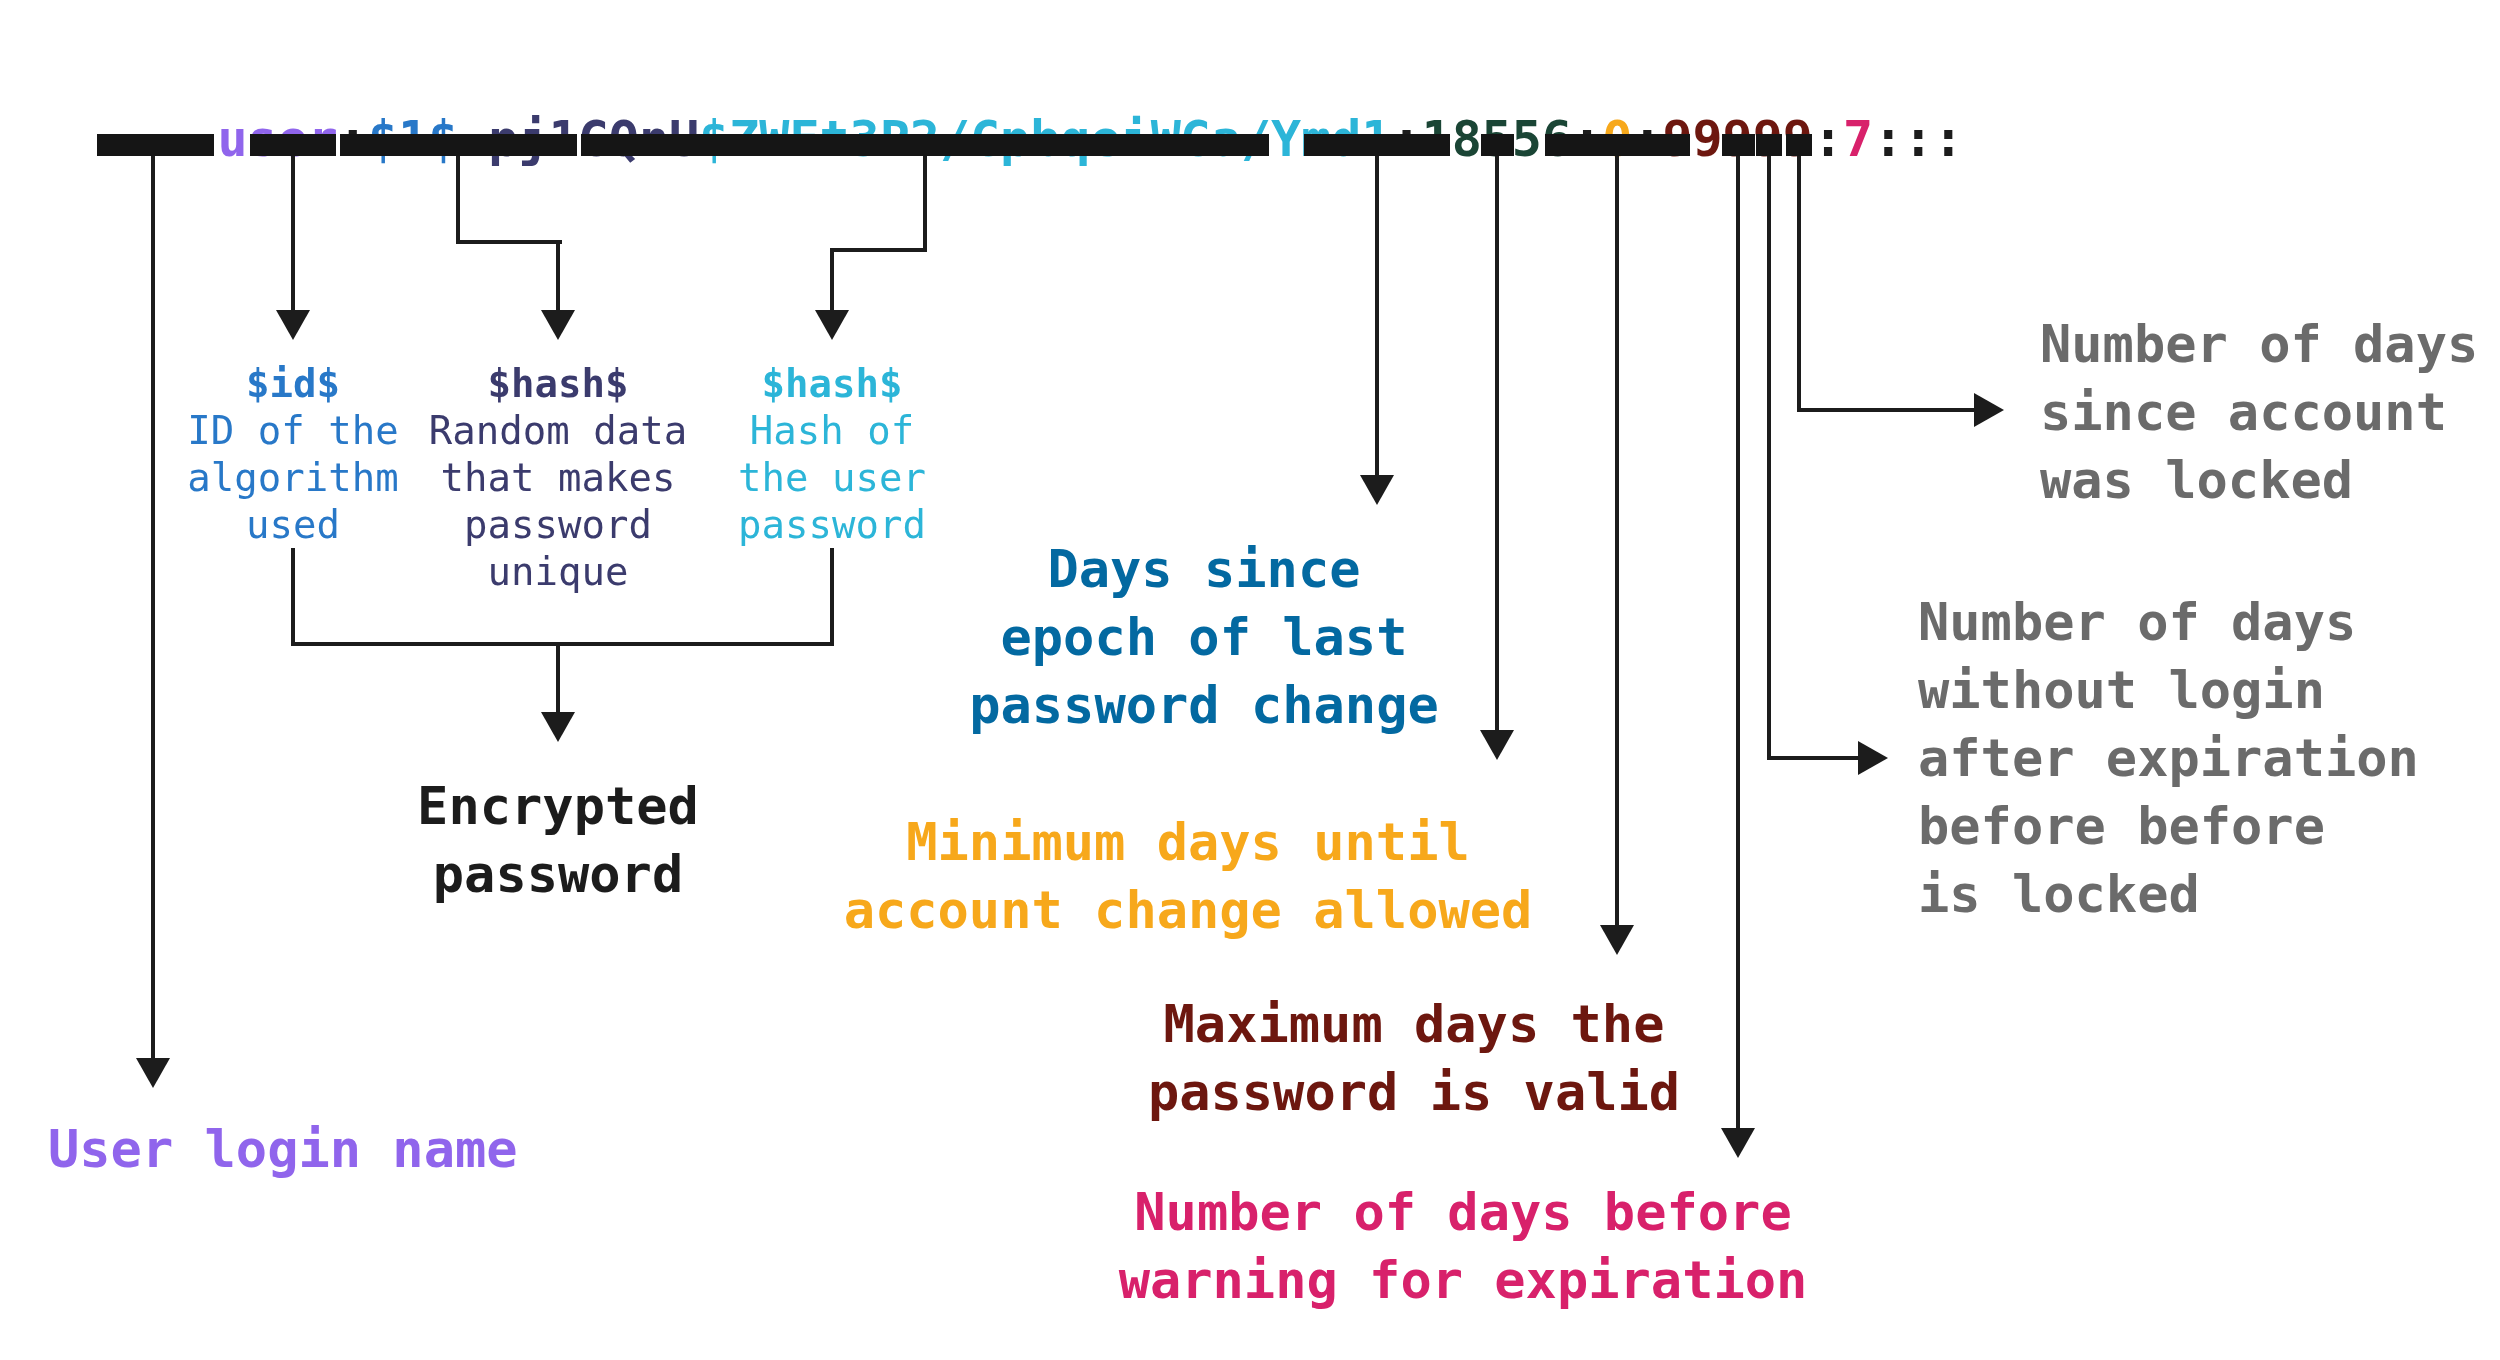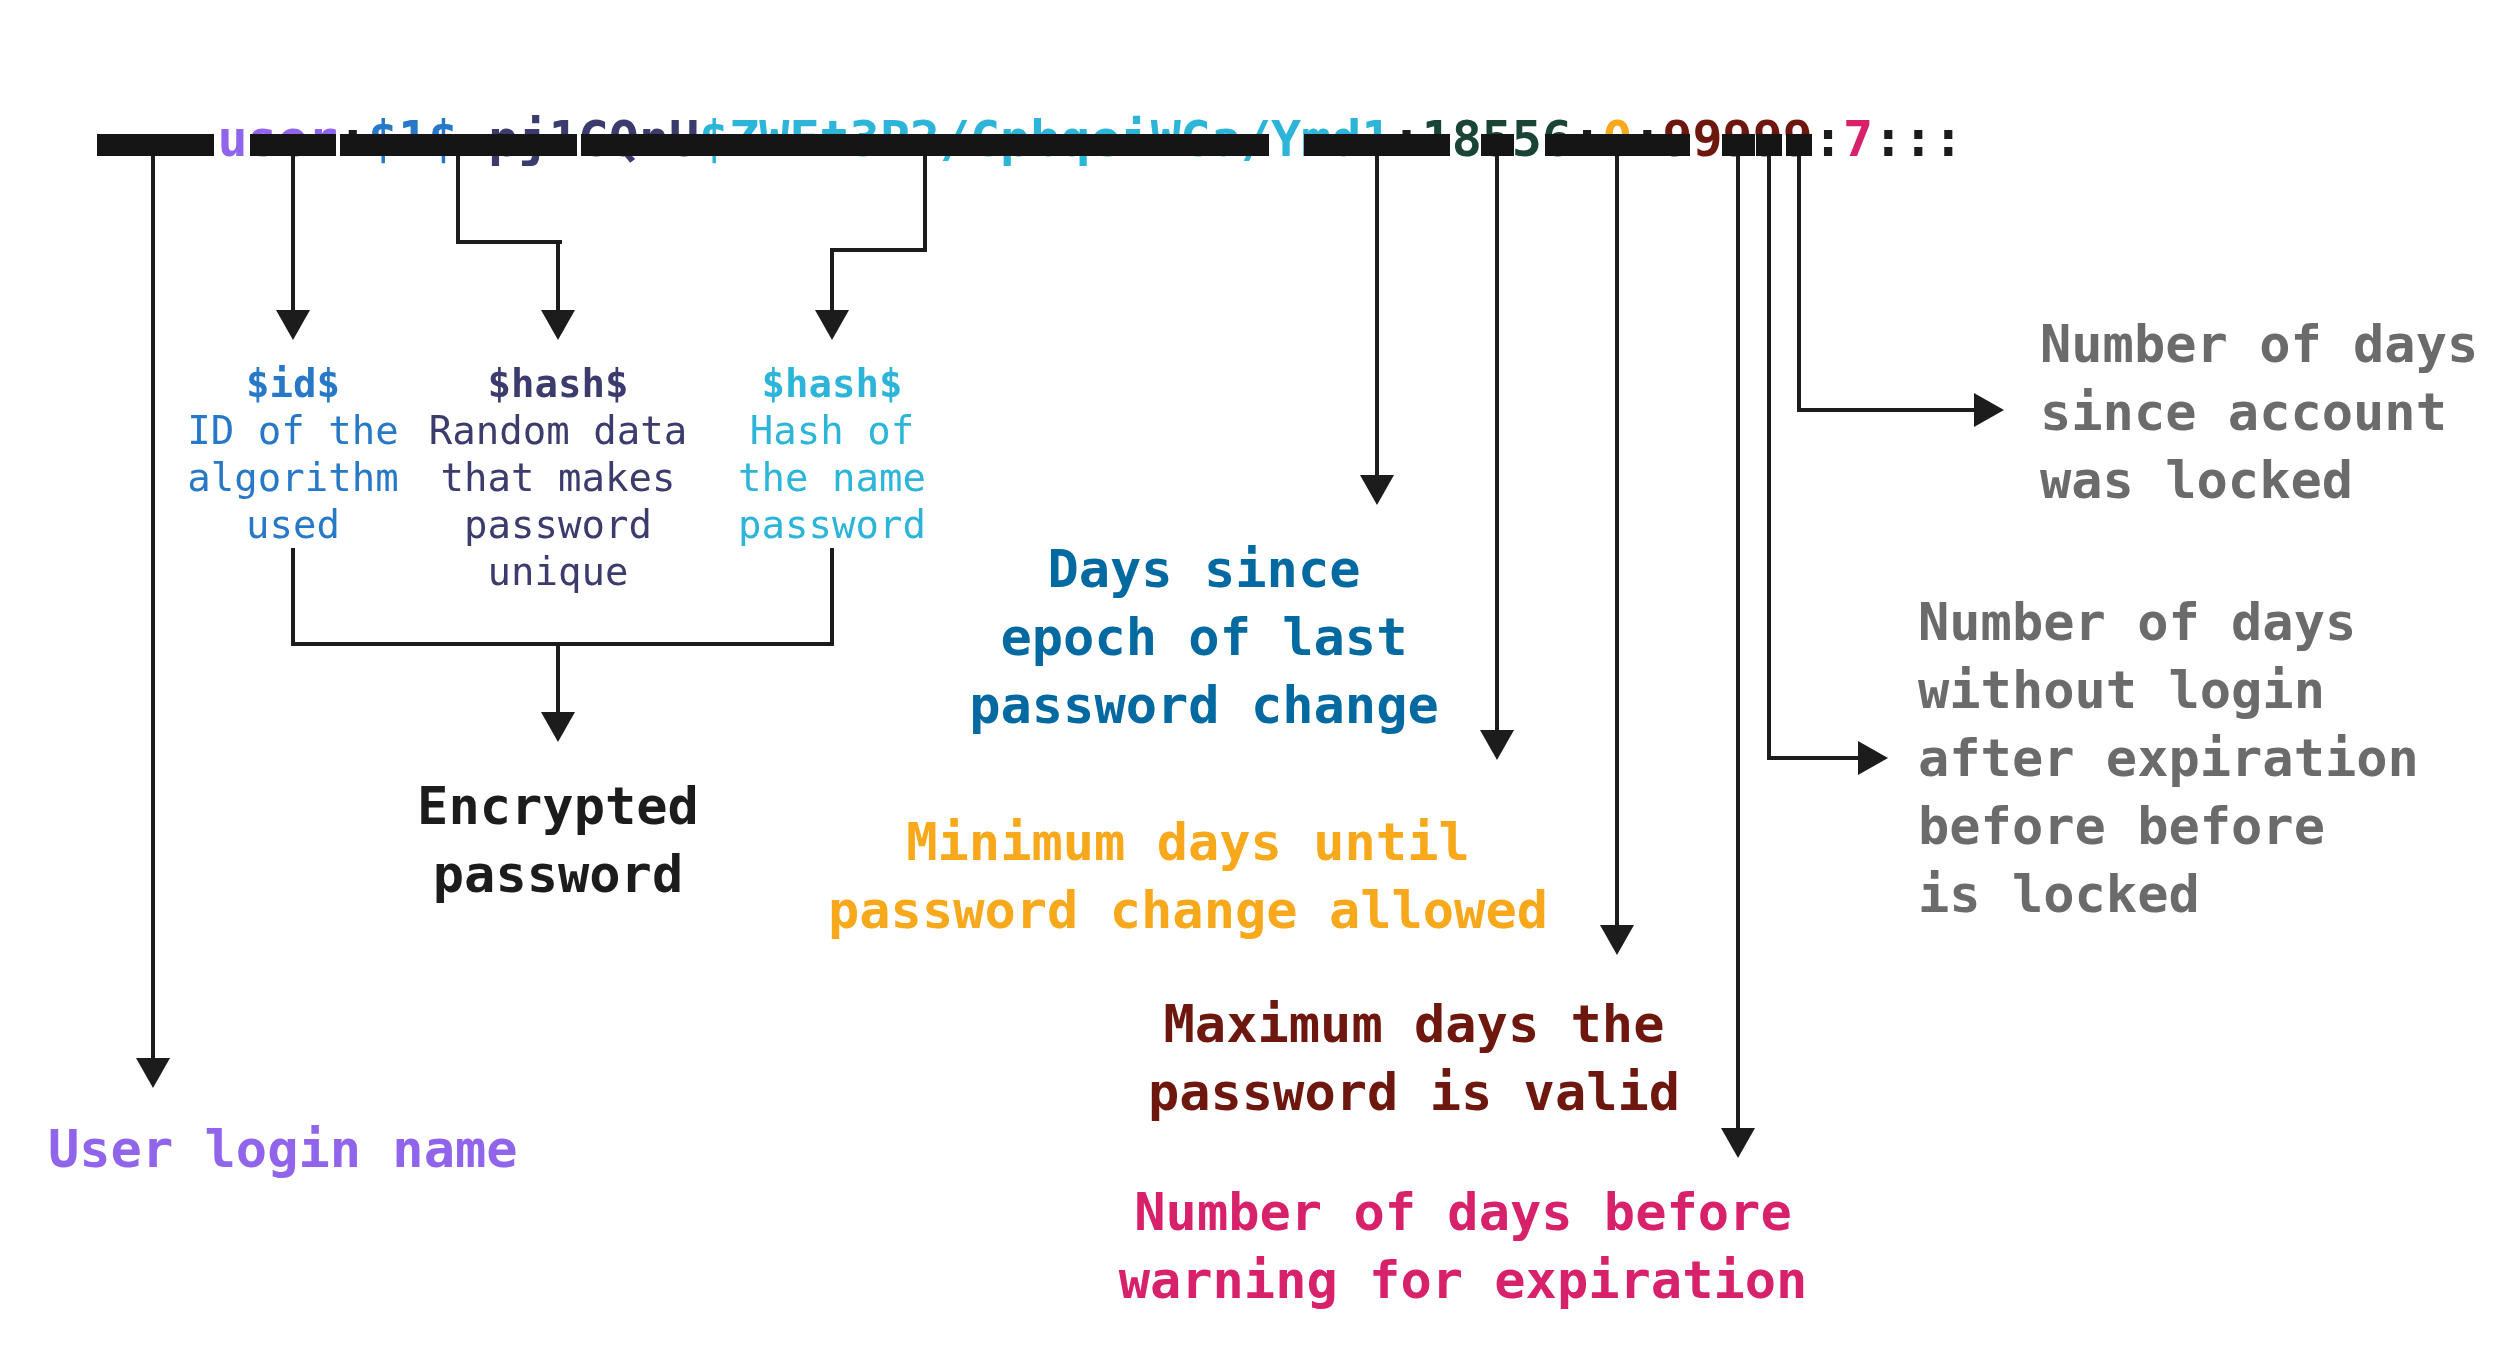--- a/index.html
+++ b/index.html
@@ -138,42 +138,42 @@
     <div class="t">$hash$</div>
     <div>Random data</div>
     <div>that makes</div>
     <div>password</div>
     <div>unique</div>
   </div>
 
   <div class="small-block" style="left: 682px; top: 360px; color: rgb(44, 181, 216);">
     <div class="t">$hash$</div>
     <div>Hash of</div>
-    <div>the name</div>
+    <div>the user</div>
     <div>password</div>
   </div>
 
   <div class="big-label center" style="left: 358px; top: 772px; width: 400px; color: rgb(28, 28, 28);">
     <div>Encrypted</div>
     <div>password</div>
   </div>
 
   <div class="big-label" style="left: 48px; top: 1115px; color: rgb(144, 101, 236);">
     <div>User login name</div>
   </div>
 
   <div class="big-label center" style="left: 954px; top: 535px; width: 500px; color: #0369a1;">
     <div>Days since</div>
     <div>epoch of last</div>
     <div>password change</div>
   </div>
 
   <div class="big-label center" style="left: 813px; top: 808px; width: 750px; color: rgb(247, 168, 27);">
     <div>Minimum days until</div>
-    <div>password change allowed</div>
+    <div>account change allowed</div>
   </div>
 
   <div class="big-label center" style="left: 1139px; top: 990px; width: 550px; color: rgb(109, 23, 15);">
     <div>Maximum days the</div>
     <div>password is valid</div>
   </div>
 
   <div class="big-label center" style="left: 1088px; top: 1178px; width: 750px; color: rgb(216, 33, 107);">
     <div>Number of days before</div>
     <div>warning for expiration</div>

